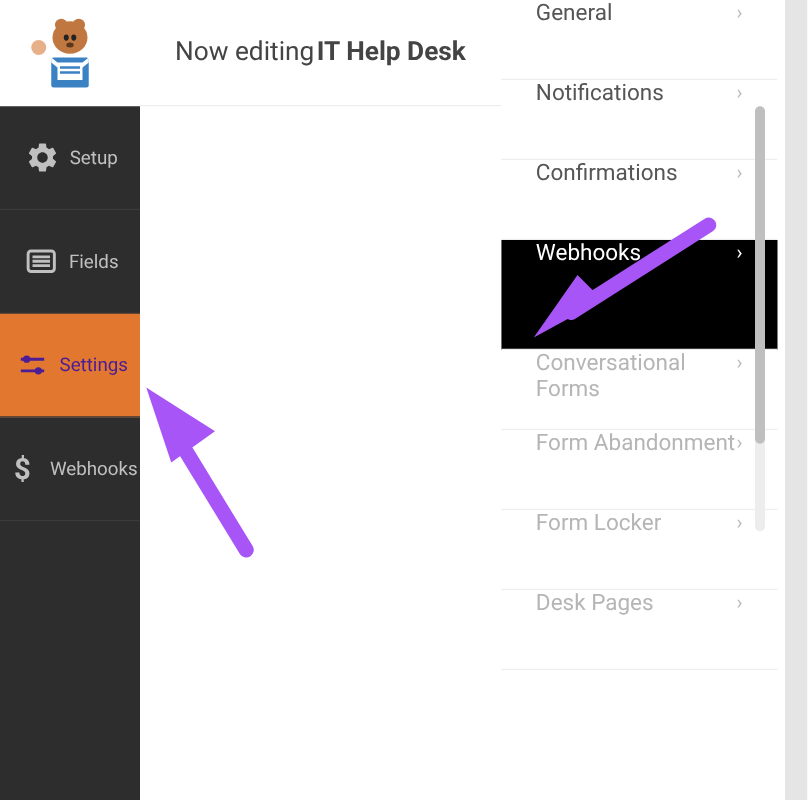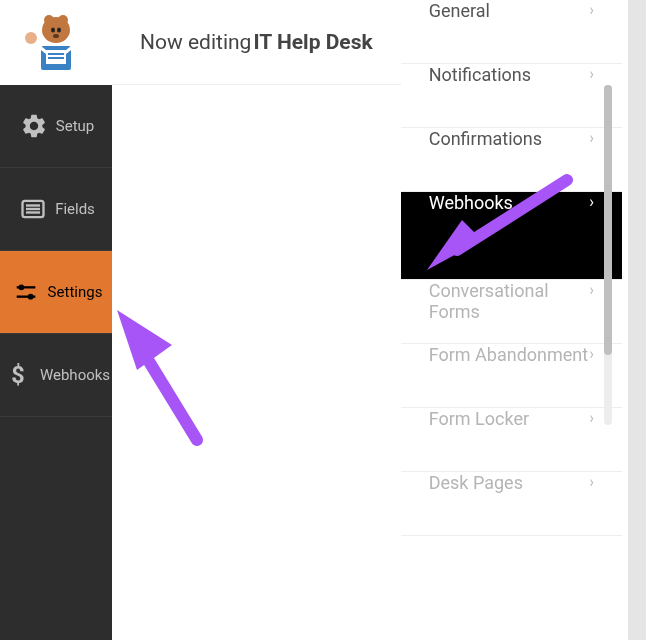--- a/index.html
+++ b/index.html
@@ -32,21 +32,21 @@
       flex-direction: row;
       align-items: center;
       justify-content: center;
       color: #c0c0c0;
       cursor: pointer;
       gap: 6px;
       border-bottom: 1px solid #3a3a3a;
     }
     .nav-item.active {
       background: #e27730;
-      color: #000000;
+      color: #4c1d95;
     }
     .nav-item .icon { width: 32px; height: 32px; display: flex; align-items: center; justify-content: center; }
     .nav-item .icon svg { width: 28px; height: 28px; fill: currentColor; }
     .nav-item .label { font-size: 15px; }
     .main {
       flex: 1;
       display: flex;
       flex-direction: row;
       position: relative;
     }

